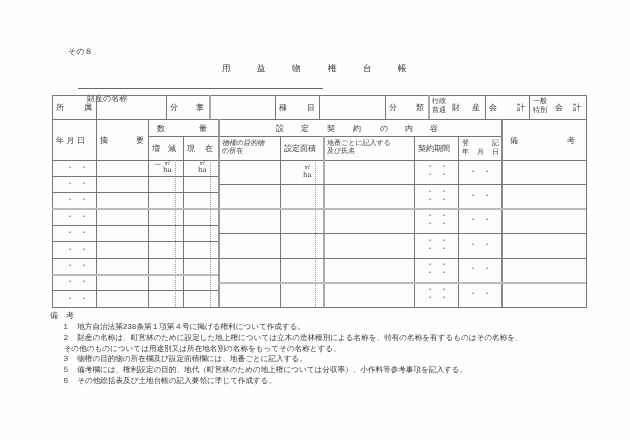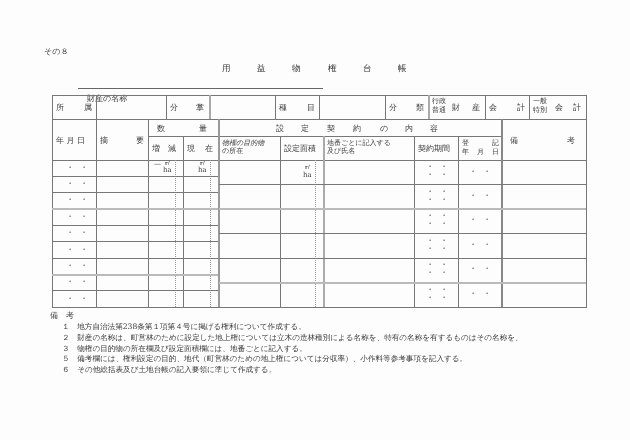--- a/index.html
+++ b/index.html
@@ -14,21 +14,21 @@
   .thick{border-left-width:2px;border-left-color:#888;}
   .hthick{border-top-width:2px;border-top-color:#bbb;}
   .dots{position:absolute;font-size:8px;line-height:8px;color:#333;letter-spacing:6px;}
   .title-char{position:absolute;font-size:8.5px;top:63px;color:#333;}
   .notes{position:absolute;left:58px;top:312px;font-size:7.6px;line-height:10.8px;color:#3a3a3a;}
   .notes div{white-space:nowrap;}
 </style>
 </head>
 <body>
 
-<div class="t" style="left:44px;top:47px;">その８</div>
+<div class="t" style="left:68px;top:47px;">その８</div>
 
 <div>
   <span class="title-char" style="left:222px;">用</span>
   <span class="title-char" style="left:257px;">益</span>
   <span class="title-char" style="left:292px;">物</span>
   <span class="title-char" style="left:328px;">権</span>
   <span class="title-char" style="left:363px;">台</span>
   <span class="title-char" style="left:398px;">帳</span>
 </div>
 
@@ -189,19 +189,20 @@
 
   <span class="dots" style="left:469px;top:168px;">・・</span>
   <span class="dots" style="left:469px;top:192px;">・・</span>
   <span class="dots" style="left:469px;top:216px;">・・</span>
   <span class="dots" style="left:469px;top:241px;">・・</span>
   <span class="dots" style="left:469px;top:265px;">・・</span>
   <span class="dots" style="left:469px;top:290px;">・・</span>
 </div>
 
 <div class="t" style="left:50px;top:311px;">備　考</div>
-<div class="notes" style="top:322px;left:62px;">
+<div class="notes" style="top:322px;left:62px;font-family:Liberation Mono, monospace;">
   <div>１　地方自治法第238条第１項第４号に掲げる権利について作成する。</div>
   <div>２　財産の名称は、町営林のために設定した地上権については立木の造林種別による名称を、特有の名称を有するものはその名称を、</div>
+  <div style="margin-left:-6px;">　その他のものについては用途別又は所在地名別の名称をもってその名称とする。</div>
   <div>３　物権の目的物の所在欄及び設定面積欄には、地番ごとに記入する。</div>
   <div>５　備考欄には、権利設定の目的、地代（町営林のための地上権については分収率）、小作料等参考事項を記入する。</div>
   <div>６　その他総括表及び土地台帳の記入要領に準じて作成する。</div>
 </div>
 
 </body></html>

